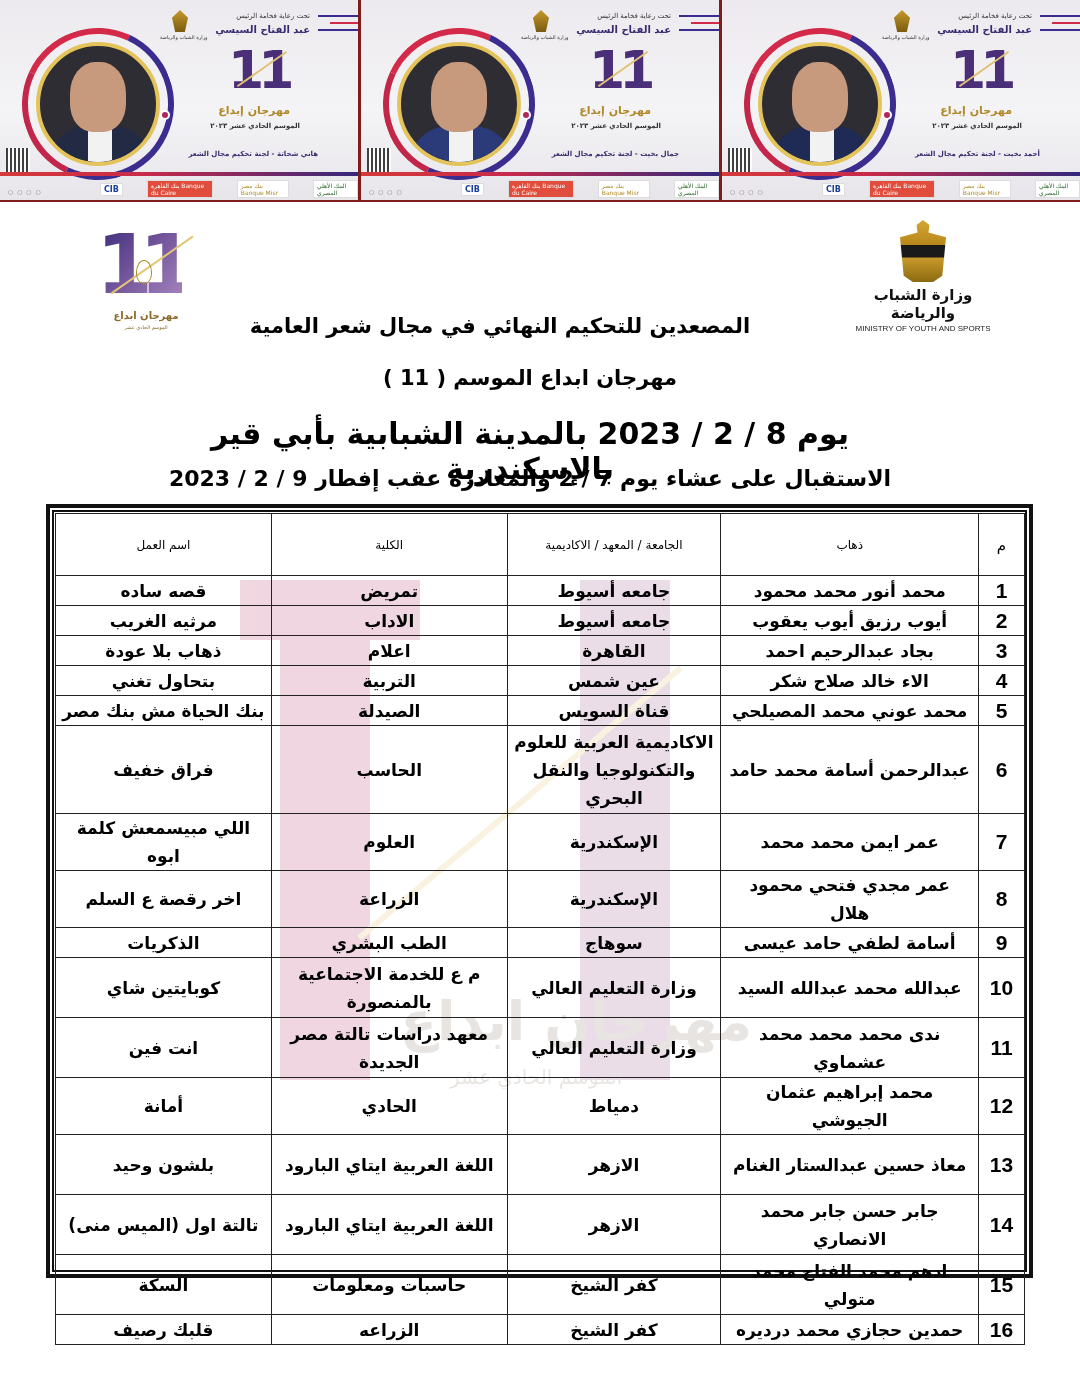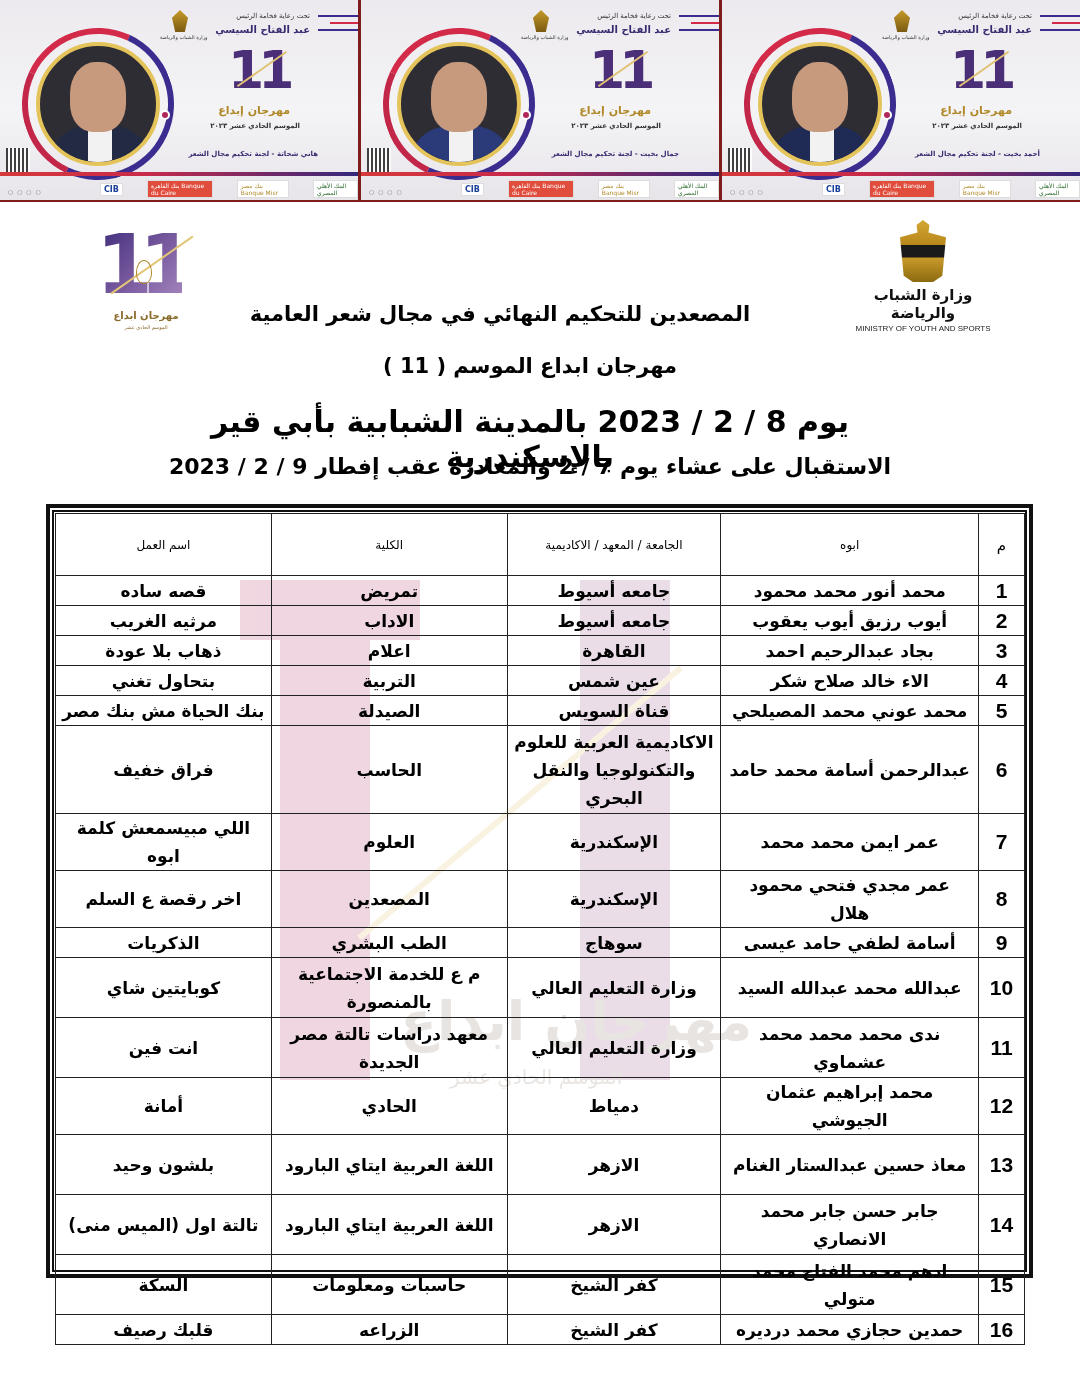--- a/index.html
+++ b/index.html
@@ -49,21 +49,21 @@
   .fest-logo .sub { position: absolute; left: 10px; top: 100px; width: 80px; text-align: center; font-size: 5px; color: #8a6a2a; direction: rtl; }
 
   .ministry { position: absolute; left: 848px; top: 220px; width: 150px; height: 104px; text-align: center; }
   .ministry .eagle { width: 46px; height: 62px; margin: 0 auto; background: linear-gradient(180deg,#d4a833 0%,#b8871c 40%,#1a1a1a 41%,#1a1a1a 60%,#c99a2a 61%,#8a6a10 100%);
      clip-path: polygon(50% 0,64% 8%,62% 20%,100% 28%,92% 90%,72% 100%,28% 100%,8% 90%,0 28%,38% 20%,36% 8%); }
   .ministry .ar { font-size: 15px; font-weight: bold; direction: rtl; margin-top: 4px; color: #111; }
   .ministry .en { font-size: 8px; color: #222; letter-spacing: 0; margin-top: 2px; font-family: "Liberation Sans", sans-serif; }
 
   
   .titles { position: absolute; left: 150px; top: 296px; width: 780px; direction: rtl; text-align: center; font-weight: bold; font-family: "DejaVu Sans", sans-serif; }
-  .titles .t { position: absolute; width: 100%; font-size: 21px; }
+  .titles .t { position: absolute; width: 100%; font-size: 21px; margin-top: 12px; }
   .titles .t1 { top: 6px; left: -40px; }
   .titles .t2 { top: 58px; left: -10px; }
   .titles .t3 { top: 108px; left: -10px; font-size: 30px; }
   .titles .t4 { top: 158px; left: -10px; font-size: 22px; }
 
   
   .table-frame { position: absolute; left: 48px; top: 506px; width: 983px; height: 770px; border: 6px double #111; outline: 2px solid #111; background: transparent; }
   .watermark { position: absolute; left: 250px; top: 560px; width: 560px; height: 560px; pointer-events: none; opacity: .22; }
   .watermark .bar { position: absolute; background: #c24a78; }
   .watermark .b1 { left: 30px; top: 20px; width: 90px; height: 500px; background: #c04a74; }
@@ -214,21 +214,21 @@
   <div class="diag"></div>
   <div class="txt">مهرجان ابداع</div>
   <div class="txt2">الموسم الحادي عشر</div>
 </div>
 
 <div class="table-frame"></div>
 <table class="list">
   <thead>
     <tr>
       <th class="c-num">م</th>
-      <th class="c-name">ابوه</th>
+      <th class="c-name">ذهاب</th>
       <th class="c-uni">الجامعة / المعهد / الاكاديمية</th>
       <th class="c-fac">الكلية</th>
       <th class="c-work">اسم العمل</th>
     </tr>
   </thead>
   <tbody>
     <tr style="height:30px">
       <td class="c-num">1</td>
       <td>محمد أنور محمد محمود</td>
       <td>جامعه أسيوط</td>
@@ -274,21 +274,21 @@
       <td class="c-num">7</td>
       <td>عمر ايمن محمد محمد</td>
       <td>الإسكندرية</td>
       <td>العلوم</td>
       <td>اللي مبيسمعش كلمة ابوه</td>
     </tr>
     <tr style="height:30px">
       <td class="c-num">8</td>
       <td>عمر مجدي فتحي محمود هلال</td>
       <td>الإسكندرية</td>
-      <td>المصعدين</td>
+      <td>الزراعة</td>
       <td>اخر رقصة ع السلم</td>
     </tr>
     <tr style="height:30px">
       <td class="c-num">9</td>
       <td>أسامة لطفي حامد عيسى</td>
       <td>سوهاج</td>
       <td>الطب البشري</td>
       <td>الذكريات</td>
     </tr>
     <tr style="height:60px">

